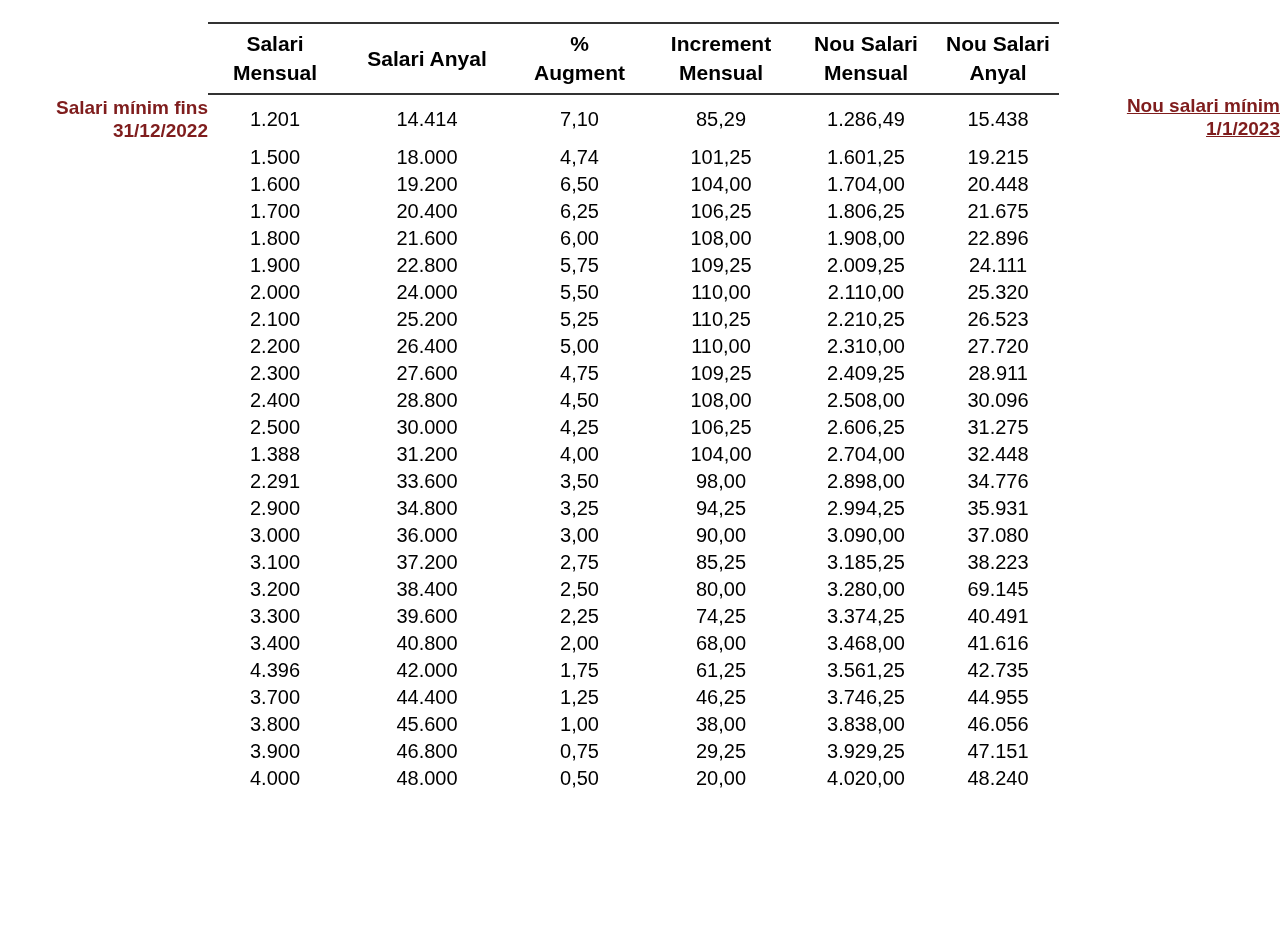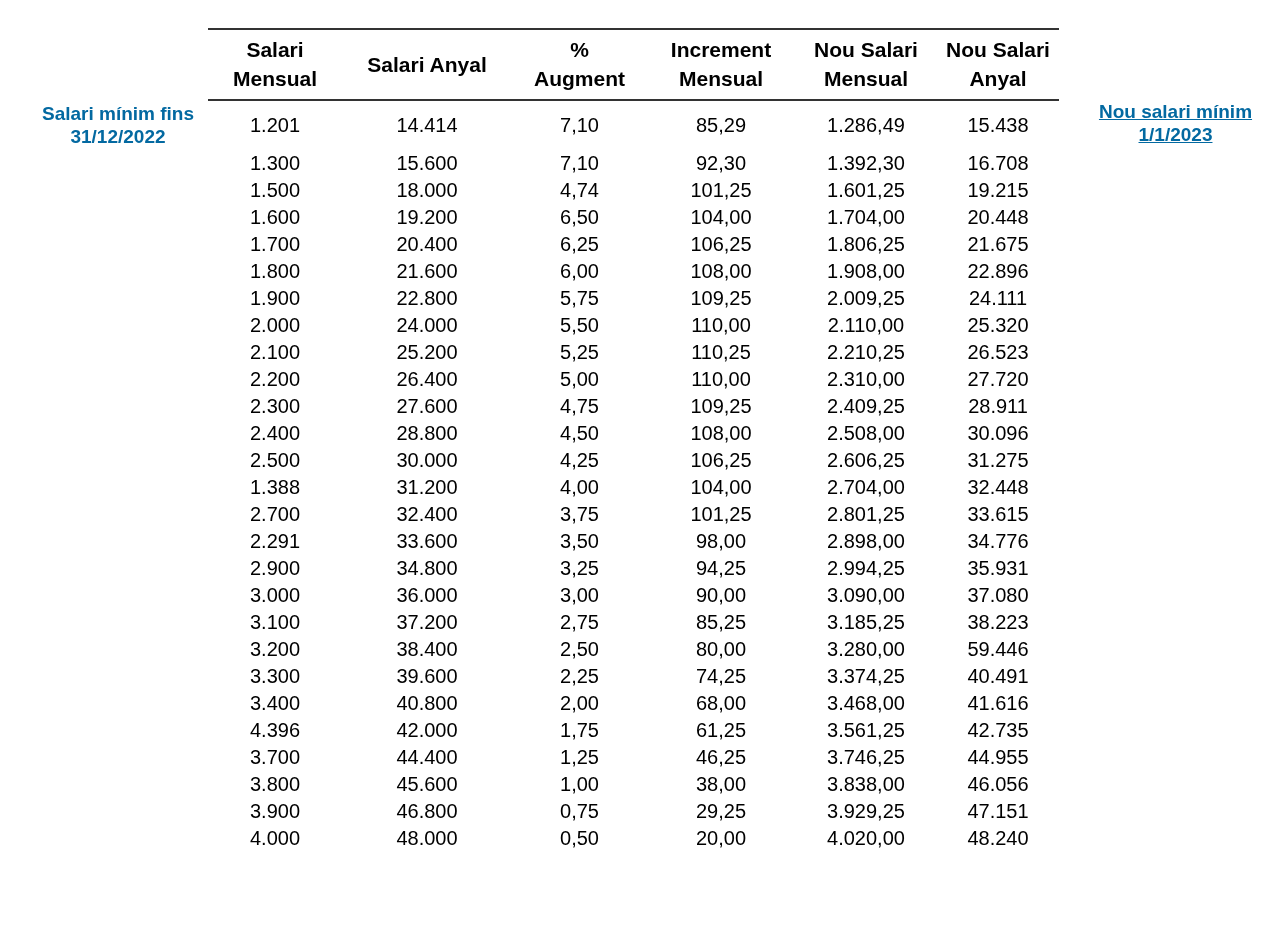--- a/index.html
+++ b/index.html
@@ -15,21 +15,21 @@
   .page {
     position: relative;
     width: 1280px;
     height: 936px;
     background: #ffffff;
   }
   table.salary-table {
     border-collapse: collapse;
     table-layout: fixed;
     width: 1280px;
-    margin-top: 28px;
+    margin-top: 22px;
     padding-left: 40px;
   }
   
   thead th.col-h {
     border-top: 2px solid #333333;
     border-bottom: 2px solid #333333;
     font-weight: bold;
     font-size: 21px;
     line-height: 29px;
     padding: 5px 0 6px 0;
@@ -54,25 +54,25 @@
   tr.highlight-row td.num {
     color: #000000;
     font-weight: normal;
     height: 47px;
   }
   tr.highlight-row {
     height: 47px;
   }
   td.side-label {
     vertical-align: middle;
-    text-align: center;
+    text-align: right;
     font-weight: bold;
     font-size: 19px;
     line-height: 1.22;
-    color: #0369a1;
+    color: #7f1d1d;
     white-space: pre-line;
     padding: 0;
   }
   td.side-label.left  { padding-left: 28px; }
   td.side-label.right { padding-left: 12px; padding-bottom: 4px; text-decoration: underline; }
   td.side-gutter { padding: 0; }
 </style>
 </head>
 <body>
 
@@ -112,30 +112,20 @@
         <td class="num">1.201</td>
         <td class="num">14.414</td>
         <td class="num">7,10</td>
         <td class="num">85,29</td>
         <td class="num">1.286,49</td>
         <td class="num">15.438</td>
         <td class="side-label right">Nou salari mínim
 1/1/2023</td>
       </tr>
 
-    <tr>
-      <td class="side-gutter"></td>
-      <td class="num">1.300</td>
-      <td class="num">15.600</td>
-      <td class="num">7,10</td>
-      <td class="num">92,30</td>
-      <td class="num">1.392,30</td>
-      <td class="num">16.708</td>
-      <td class="side-gutter"></td>
-    </tr>
         <tr>
       <td class="side-gutter"></td>
       <td class="num">1.500</td>
       <td class="num">18.000</td>
       <td class="num">4,74</td>
       <td class="num">101,25</td>
       <td class="num">1.601,25</td>
       <td class="num">19.215</td>
       <td class="side-gutter"></td>
     </tr>
@@ -244,30 +234,20 @@
       <td class="num">1.388</td>
       <td class="num">31.200</td>
       <td class="num">4,00</td>
       <td class="num">104,00</td>
       <td class="num">2.704,00</td>
       <td class="num">32.448</td>
       <td class="side-gutter"></td>
     </tr>
         <tr>
       <td class="side-gutter"></td>
-      <td class="num">2.700</td>
-      <td class="num">32.400</td>
-      <td class="num">3,75</td>
-      <td class="num">101,25</td>
-      <td class="num">2.801,25</td>
-      <td class="num">33.615</td>
-      <td class="side-gutter"></td>
-    </tr>
-        <tr>
-      <td class="side-gutter"></td>
       <td class="num">2.291</td>
       <td class="num">33.600</td>
       <td class="num">3,50</td>
       <td class="num">98,00</td>
       <td class="num">2.898,00</td>
       <td class="num">34.776</td>
       <td class="side-gutter"></td>
     </tr>
         <tr>
       <td class="side-gutter"></td>
@@ -299,21 +279,21 @@
       <td class="num">38.223</td>
       <td class="side-gutter"></td>
     </tr>
         <tr>
       <td class="side-gutter"></td>
       <td class="num">3.200</td>
       <td class="num">38.400</td>
       <td class="num">2,50</td>
       <td class="num">80,00</td>
       <td class="num">3.280,00</td>
-      <td class="num">59.446</td>
+      <td class="num">69.145</td>
       <td class="side-gutter"></td>
     </tr>
         <tr>
       <td class="side-gutter"></td>
       <td class="num">3.300</td>
       <td class="num">39.600</td>
       <td class="num">2,25</td>
       <td class="num">74,25</td>
       <td class="num">3.374,25</td>
       <td class="num">40.491</td>

